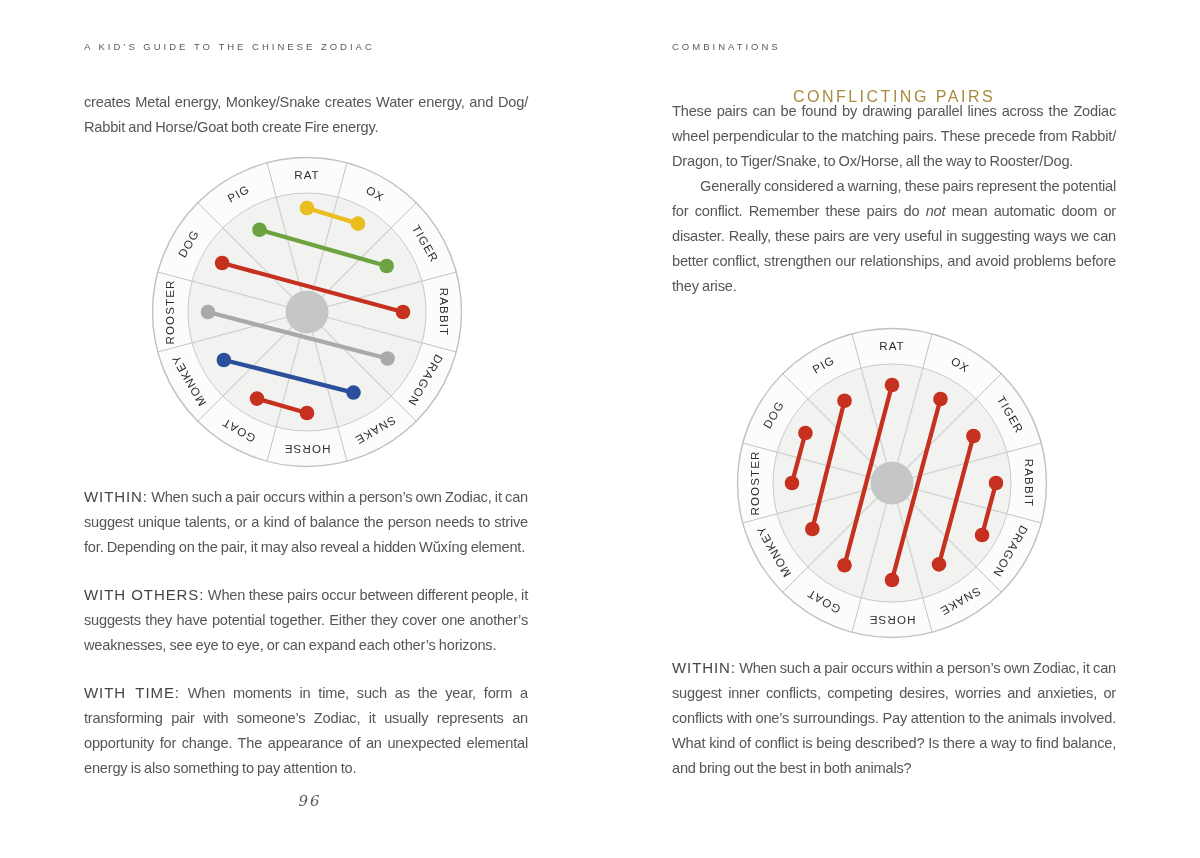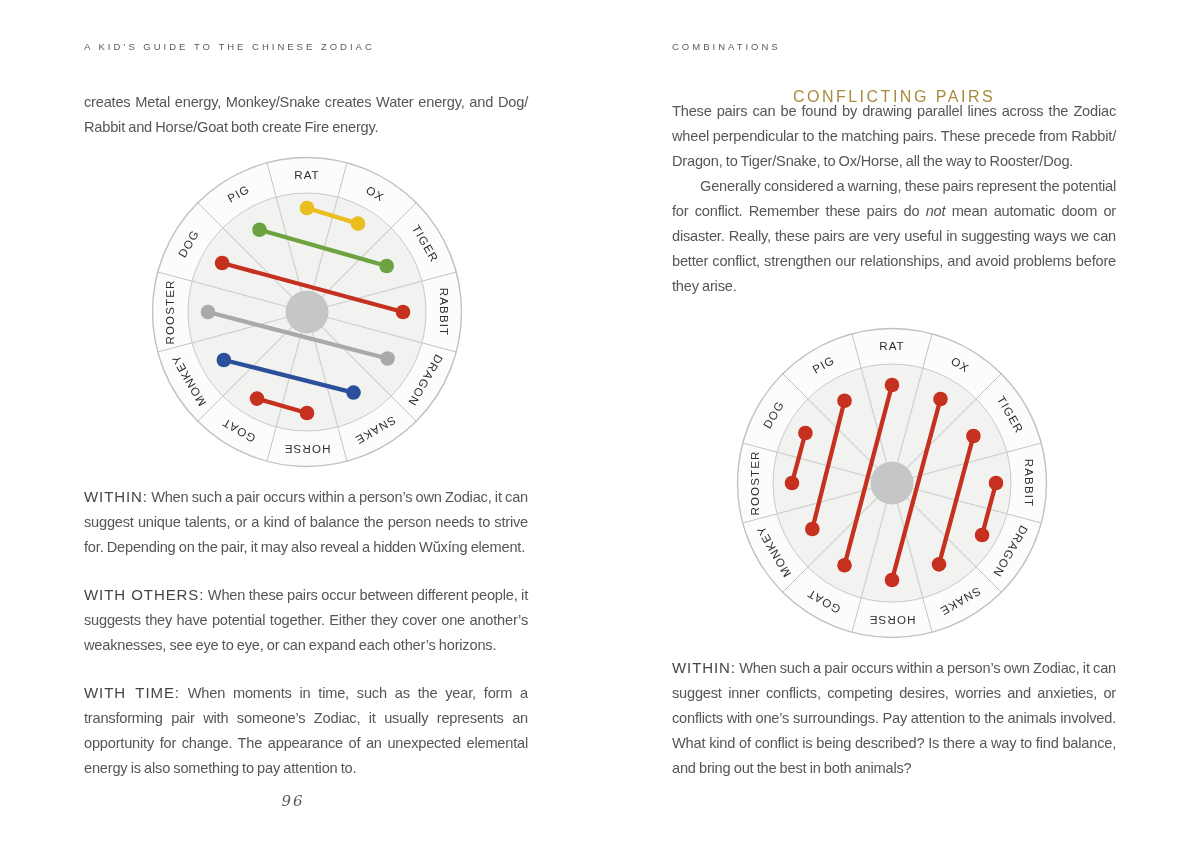--- a/index.html
+++ b/index.html
@@ -113,21 +113,21 @@
   </div>
 
   <div class="col body-text" style="left:84px;top:680px;">
     <p><span class="plabel">WITH TIME:</span> <span>When moments in time, such as the year, form a transform­ing pair with someone’s Zodiac, it usually represents an opportunity for change. The appearance of an unexpected elemental energy is also something to pay attention to.</span></p>
   </div>
 
   <div class="col body-text" style="left:84px;top:582px;">
     <p><span class="plabel">WITH OTHERS:</span> <span>When these pairs occur between different people, it suggests they have potential together. Either they cover one another’s weaknesses, see eye to eye, or can expand each other’s horizons.</span></p>
   </div>
 
-  <div class="page-number" style="left:71px;">96</div>
+  <div class="page-number" style="left:88px;">96</div>
 
   <div class="running-head" style="left:672px;">COMBINATIONS</div>
 
   <div class="chapter-title" style="left:672px;">CONFLICTING PAIRS</div>
 
   <div class="col body-text" style="left:672px;top:99px;">
     <p>These pairs can be found by drawing parallel lines across the Zodiac wheel perpendicular to the matching pairs. These precede from Rabbit/​Dragon, to Tiger/Snake, to Ox/Horse, all the way to Rooster/Dog.</p>
     <p class="indent"><span>Generally considered a warning, these pairs represent the poten­tial for conflict. Remember these pairs do </span><span class="em">not</span><span> mean automatic doom or disaster. Really, these pairs are very useful in suggesting ways we can better conflict, strengthen our relationships, and avoid problems before they arise.</span></p>
   </div>
 

